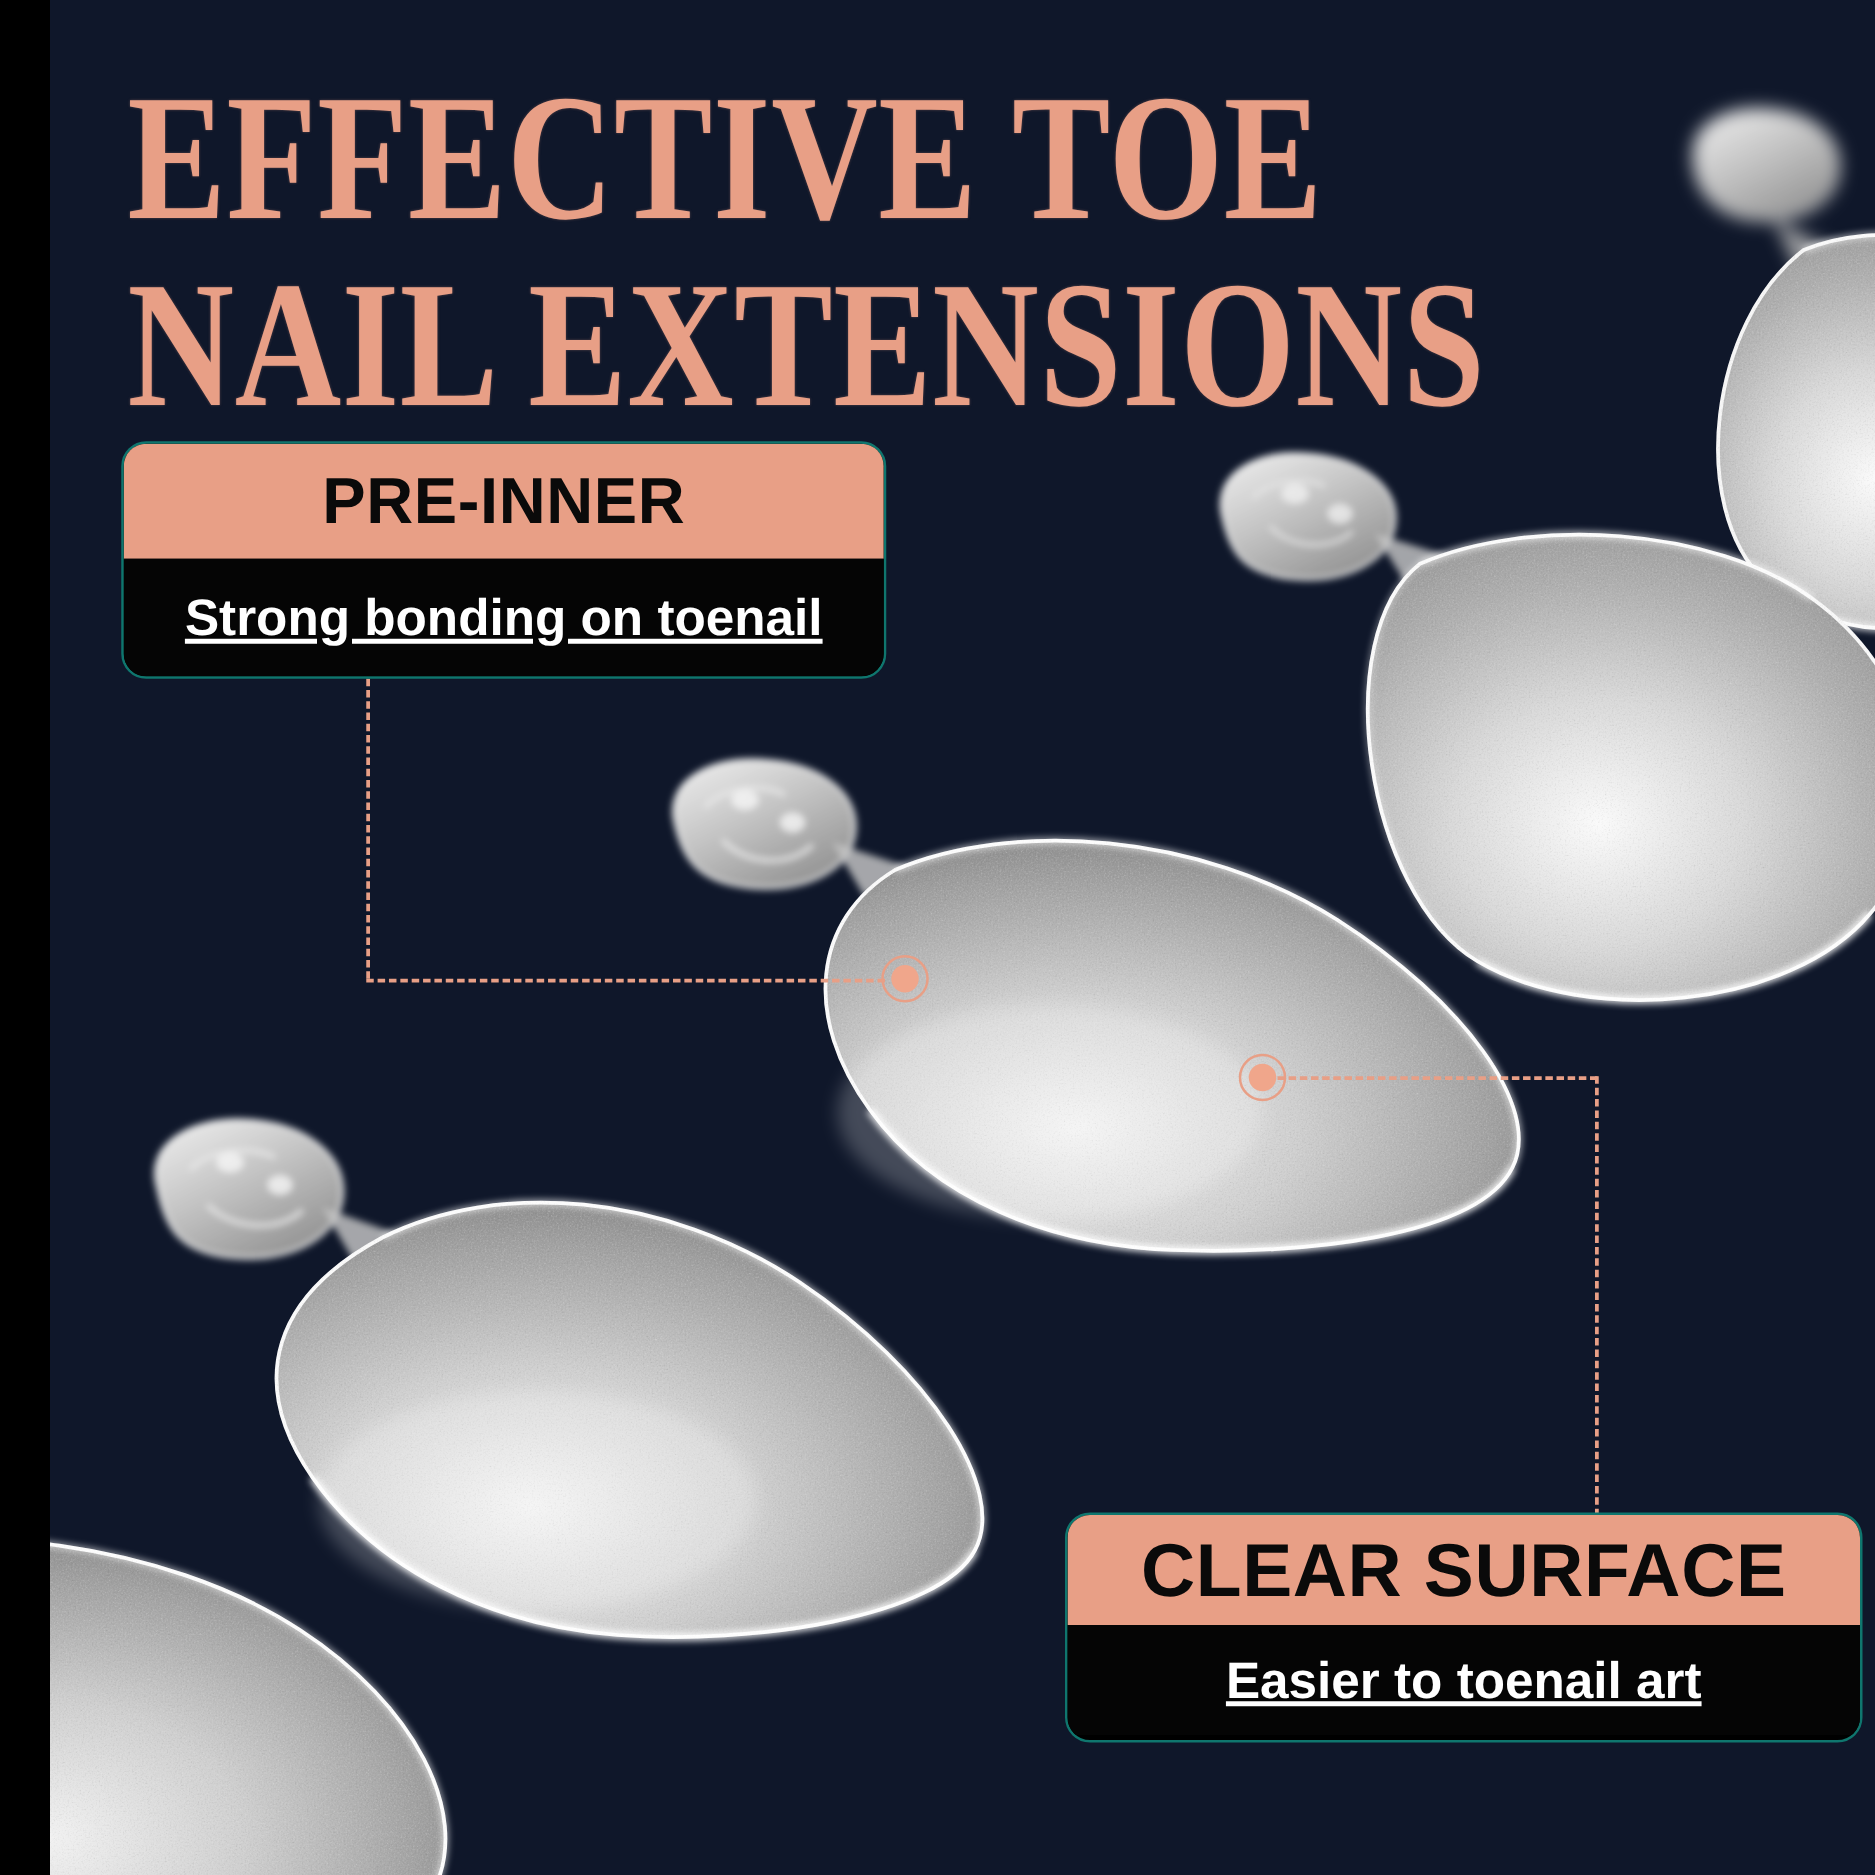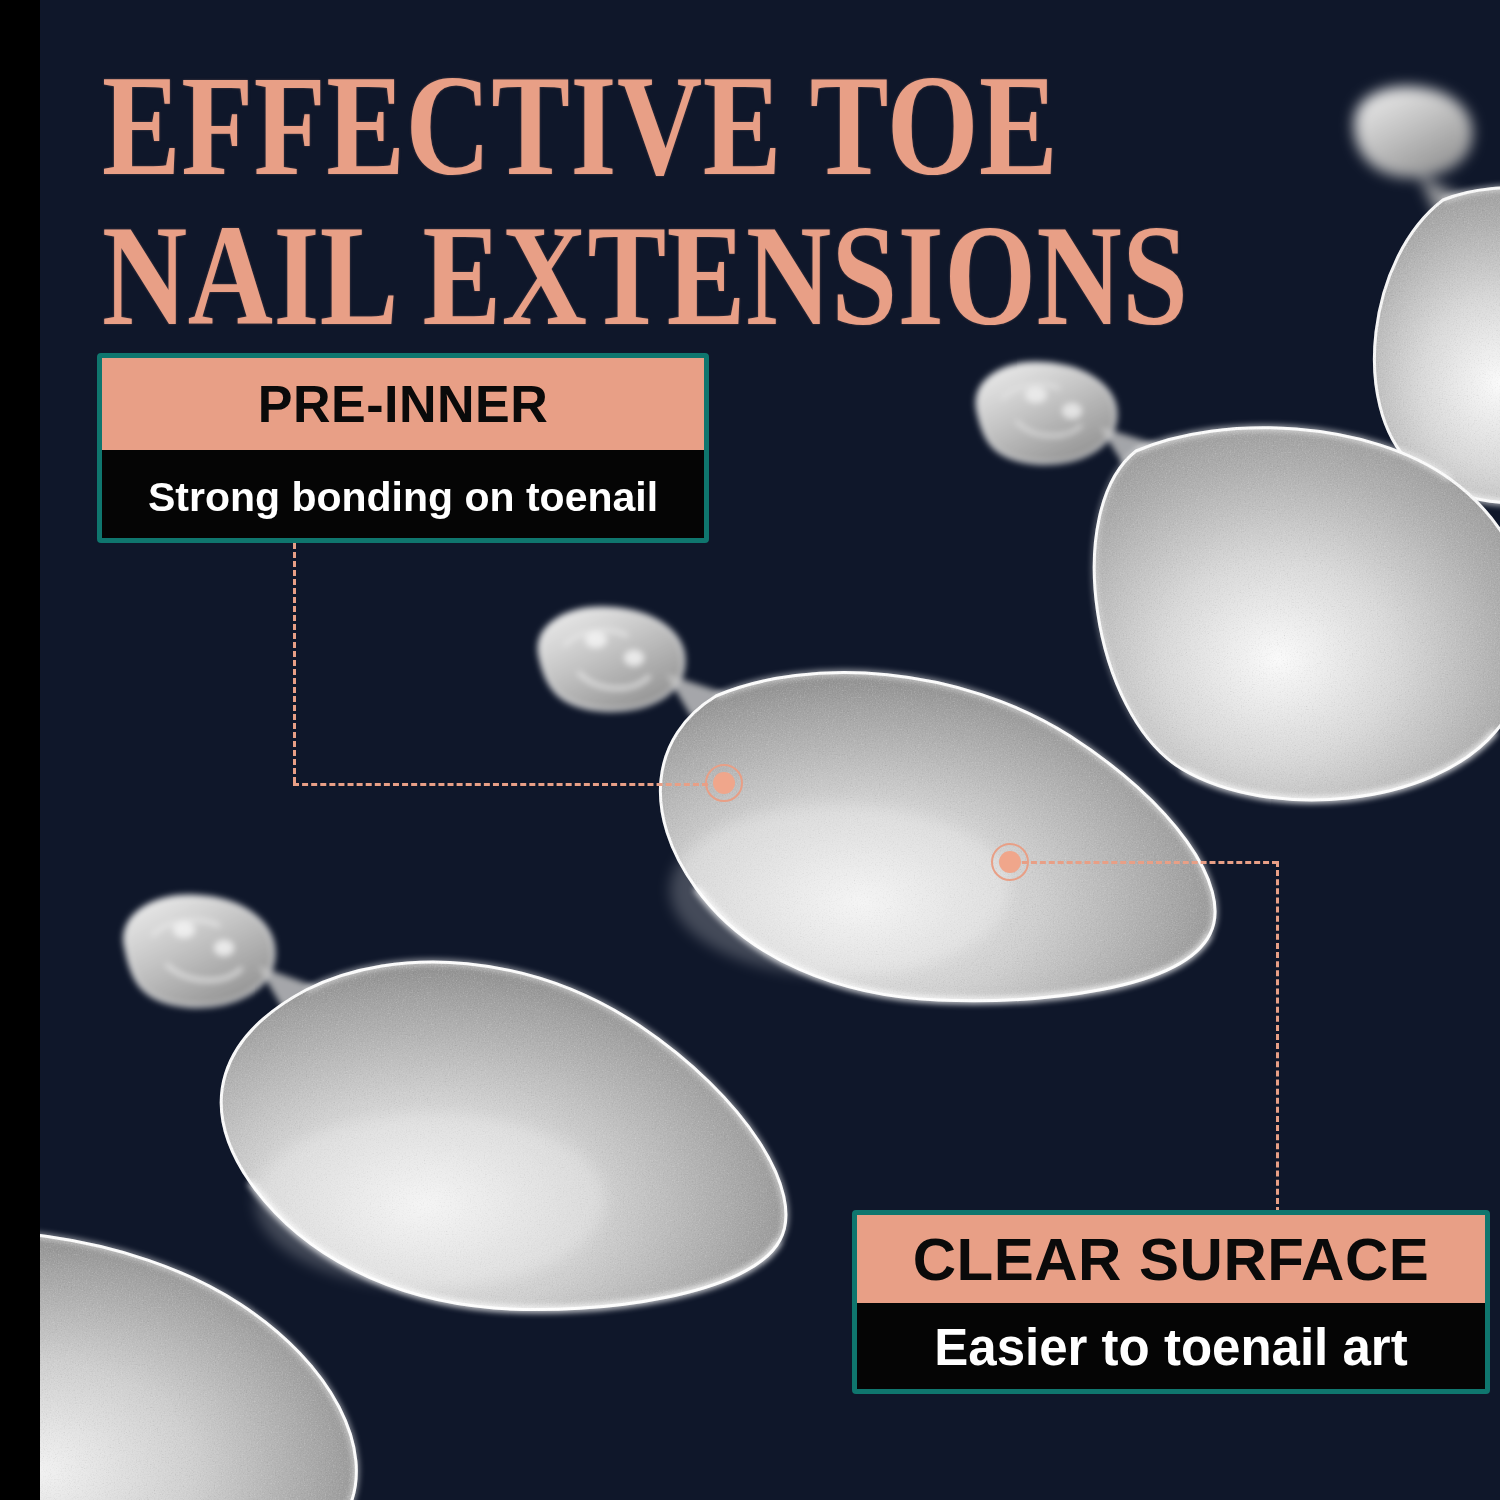--- a/index.html
+++ b/index.html
@@ -33,22 +33,22 @@
     text-transform: uppercase;
     transform: scaleY(1.22);
     transform-origin: 0 0;
     white-space: pre-line;
     text-shadow: 0 0 2px rgba(232,159,134,.35);
   }
 
   
   .callout {
     position: absolute;
-    border: 5px solid #0f766e;
-    border-radius: 4px;
+    border: 2px solid #0f766e;
+    border-radius: 20px;
     overflow: hidden;
     background: #000;
     box-sizing: border-box;
     z-index: 40;
   }
   .callout-head {
     background: #E89F86;
     color: #0A0A0A;
     text-align: center;
     font-weight: 700;
@@ -58,29 +58,30 @@
     justify-content: center;
   }
   .callout-body {
     background: #050505;
     color: #FFFFFF;
     text-align: center;
     font-weight: 700;
     display: flex;
     align-items: center;
     justify-content: center;
+    text-decoration: underline;
   }
 
   #callout-pre-inner { left: 57px; top: 353px; width: 612px; height: 190px; }
   #callout-pre-inner .callout-head { height: 92px; font-size: 52px; }
   #callout-pre-inner .callout-body { height: 94px; font-size: 41px; }
 
   #callout-clear-surface { left: 812px; top: 1210px; width: 638px; height: 184px; }
   #callout-clear-surface .callout-head { height: 88px; font-size: 60px; }
-  #callout-clear-surface .callout-body { height: 88px; font-size: 51px; }
+  #callout-clear-surface .callout-body { height: 88px; font-size: 41px; }
 
   
   .lead-v, .lead-h {
     position: absolute;
     z-index: 35;
   }
   .lead-v {
     width: 0;
     border-left: 3px dashed #E89F86;
   }

